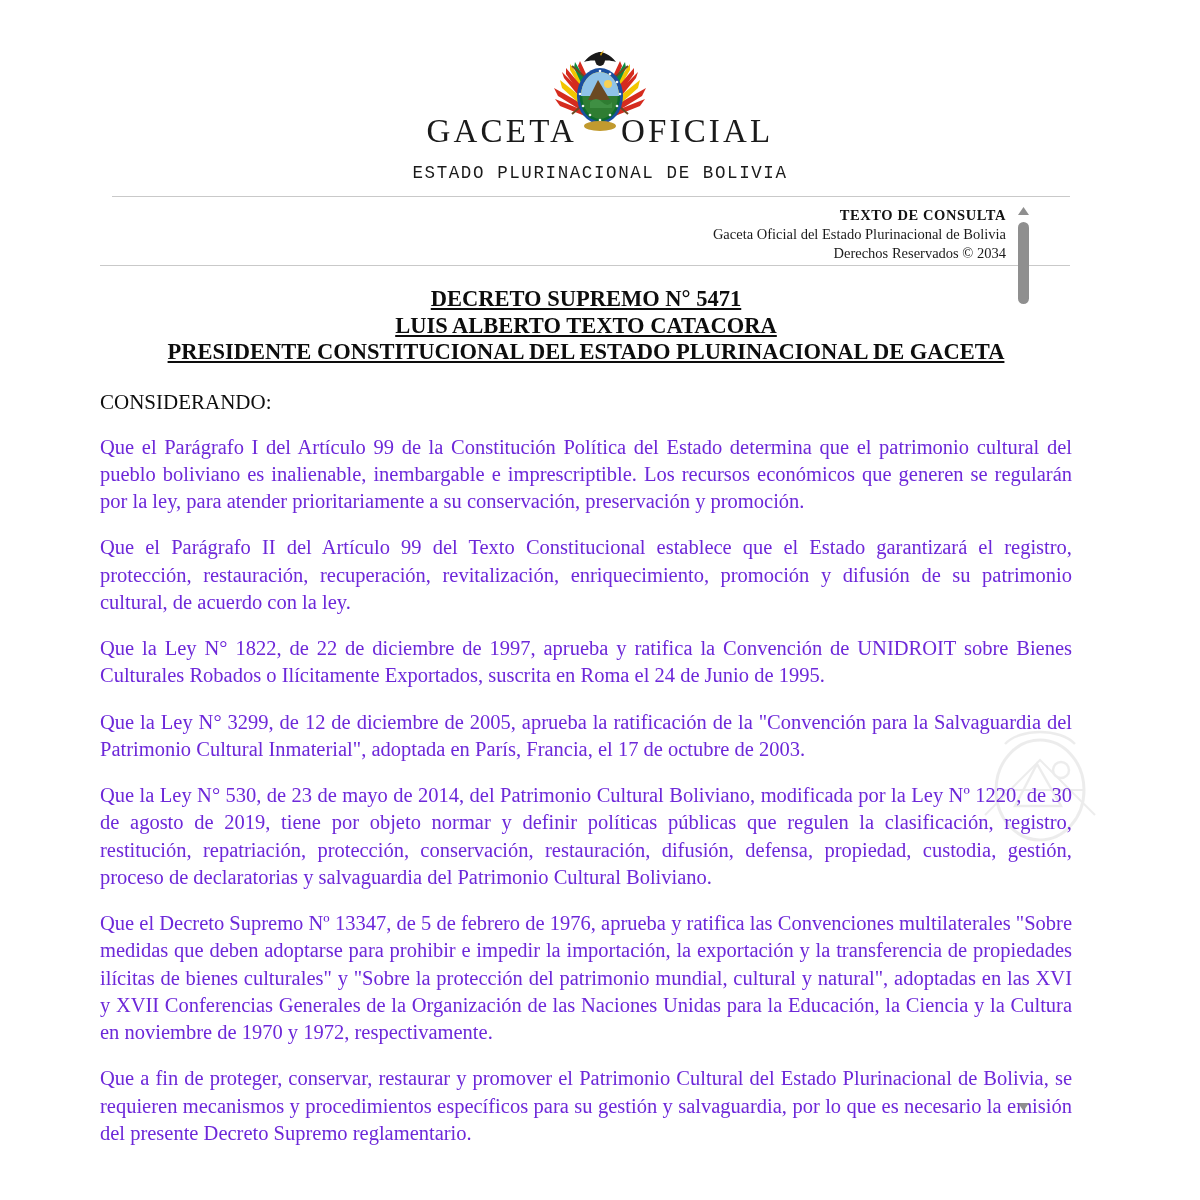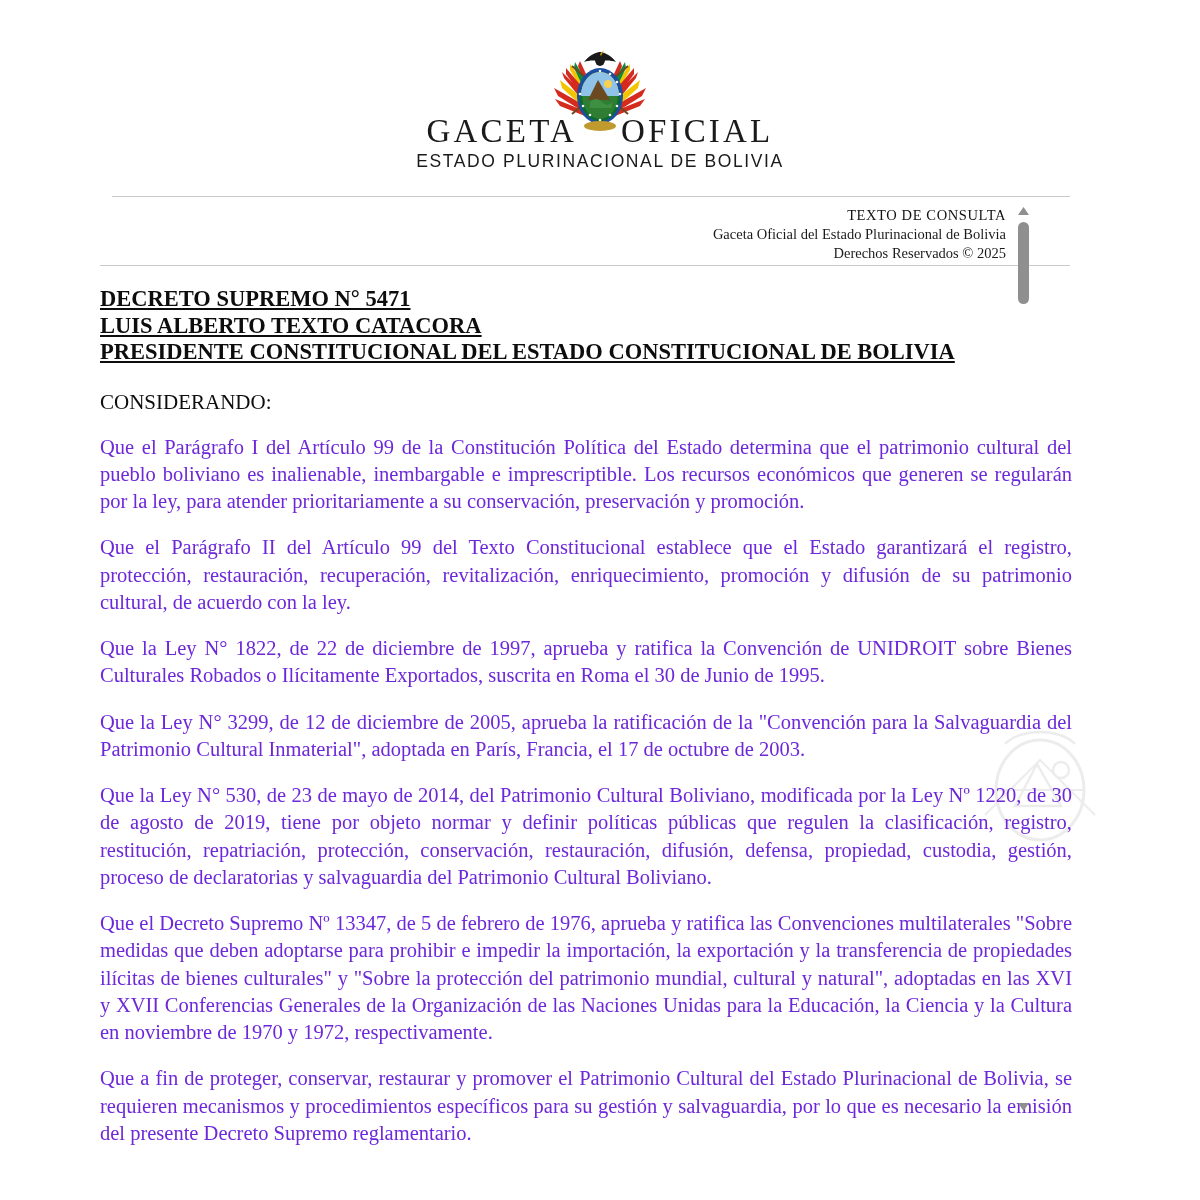--- a/index.html
+++ b/index.html
@@ -47,22 +47,22 @@
     position: relative;
     margin-top: -26px;
     font-family: "Liberation Serif", "DejaVu Serif", serif;
     font-size: 33px;
     letter-spacing: 3.2px;
     color: #1a1a1a;
     line-height: 1.05;
     white-space: pre;
   }
   .masthead-sub {
-    margin-top: 2px;
-    font-family: Liberation Sans, sans-serif;
+    margin-top: 14px;
+    font-family: Liberation Mono, monospace;
     font-size: 17.5px;
     letter-spacing: 1.6px;
     color: #1a1a1a;
   }
 
   
   .rule-top {
     position: absolute;
     left: 112px;
     top: 196px;
@@ -82,21 +82,21 @@
   
   .consulta {
     position: absolute;
     right: 118px;
     top: 206px;
     text-align: right;
     line-height: 1.32;
   }
   .consulta-title {
     font-size: 14.5px;
-    font-weight: normal;
+    font-weight: bold;
     letter-spacing: 0.6px;
     color: #121212;
   }
   .consulta-line {
     font-size: 14.5px;
     color: #1b1b1b;
     text-align: right;
   }
 
   
@@ -112,20 +112,21 @@
   .watermark svg { width: 150px; height: 130px; display:block; }
 
   
   .doc {
     position: absolute;
     left: 100px;
     top: 286px;
     width: 972px;
   }
   .doc-title {
+    text-align: center;
     font-weight: bold;
     font-size: 22.5px;
     line-height: 1.18;
     color: #0d0d0d;
   }
   .doc-title .tline {
     display: block;
     text-decoration: underline;
     text-underline-offset: 2px;
   }
@@ -251,49 +252,49 @@
     <div class="masthead-title">GACETA    OFICIAL</div>
 
     <div class="masthead-sub">ESTADO PLURINACIONAL DE BOLIVIA</div>
   </div>
 
   <div class="rule-top"></div>
 
   <div class="consulta">
     <div class="consulta-title">TEXTO DE CONSULTA</div>
     <div class="consulta-line">Gaceta Oficial del Estado Plurinacional de Bolivia</div>
-    <div class="consulta-line">Derechos Reservados © 2025</div>
+    <div class="consulta-line">Derechos Reservados © 2034</div>
   </div>
 
   <div class="rule-bottom"></div>
 
   <div class="watermark">
     <svg viewBox="0 0 150 130" xmlns="http://www.w3.org/2000/svg">
       <ellipse cx="75" cy="70" rx="44" ry="50" fill="none" stroke="#333" stroke-width="3"></ellipse>
       <path d="M31 70 L119 70" stroke="#333" stroke-width="2"></path>
       <path d="M50 86 L72 44 L96 86 Z" fill="none" stroke="#333" stroke-width="2.5"></path>
       <circle cx="96" cy="50" r="8" fill="none" stroke="#333" stroke-width="2.5"></circle>
       <path d="M20 95 L75 40 L130 95" fill="none" stroke="#333" stroke-width="2"></path>
       <path d="M40 24 C55 8 95 8 110 24" fill="none" stroke="#333" stroke-width="2.5"></path>
     </svg>
   </div>
 
   <div class="doc">
 
     <div class="doc-title">
       <span class="tline">DECRETO SUPREMO N° 5471</span>
       <span class="tline">LUIS ALBERTO TEXTO CATACORA</span>
-      <span class="tline">PRESIDENTE CONSTITUCIONAL DEL ESTADO CONSTITUCIONAL DE BOLIVIA</span>
+      <span class="tline">PRESIDENTE CONSTITUCIONAL DEL ESTADO PLURINACIONAL DE GACETA</span>
     </div>
 
     <div class="considerando">CONSIDERANDO:</div>
 
     <p class="para">Que el Parágrafo I del Artículo 99 de la Constitución Política del Estado determina que el patrimonio cultural del pueblo boliviano es inalienable, inembargable e imprescriptible. Los recursos económicos que generen se regularán por la ley, para atender prioritariamente a su conservación, preservación y promoción.</p>
     <p class="para">Que el Parágrafo II del Artículo 99 del Texto Constitucional establece que el Estado garantizará el registro, protección, restauración, recuperación, revitalización, enriquecimiento, promoción y difusión de su patrimonio cultural, de acuerdo con la ley.</p>
-    <p class="para">Que la Ley N° 1822, de 22 de diciembre de 1997, aprueba y ratifica la Convención de UNIDROIT sobre Bienes Culturales Robados o Ilícitamente Exportados, suscrita en Roma el 30 de Junio de 1995.</p>
+    <p class="para">Que la Ley N° 1822, de 22 de diciembre de 1997, aprueba y ratifica la Convención de UNIDROIT sobre Bienes Culturales Robados o Ilícitamente Exportados, suscrita en Roma el 24 de Junio de 1995.</p>
     <p class="para">Que la Ley N° 3299, de 12 de diciembre de 2005, aprueba la ratificación de la "Convención para la Salvaguardia del Patrimonio Cultural Inmaterial", adoptada en París, Francia, el 17 de octubre de 2003.</p>
     <p class="para">Que la Ley N° 530, de 23 de mayo de 2014, del Patrimonio Cultural Boliviano, modificada por la Ley Nº 1220, de 30 de agosto de 2019, tiene por objeto normar y definir políticas públicas que regulen la clasificación, registro, restitución, repatriación, protección, conservación, restauración, difusión, defensa, propiedad, custodia, gestión, proceso de declaratorias y salvaguardia del Patrimonio Cultural Boliviano.</p>
     <p class="para">Que el Decreto Supremo Nº 13347, de 5 de febrero de 1976, aprueba y ratifica las Convenciones multilaterales "Sobre medidas que deben adoptarse para prohibir e impedir la importación, la exportación y la transferencia de propiedades ilícitas de bienes culturales" y "Sobre la protección del patrimonio mundial, cultural y natural", adoptadas en las XVI y XVII Conferencias Generales de la Organización de las Naciones Unidas para la Educación, la Ciencia y la Cultura en noviembre de 1970 y 1972, respectivamente.</p>
     <p class="para">Que a fin de proteger, conservar, restaurar y promover el Patrimonio Cultural del Estado Plurinacional de Bolivia, se requieren mecanismos y procedimientos específicos para su gestión y salvaguardia, por lo que es necesario la emisión del presente Decreto Supremo reglamentario.</p>
   </div>
 
   <div class="scrollbar">
     <div class="sb-arrow up">
       <svg viewBox="0 0 13 10" xmlns="http://www.w3.org/2000/svg">
         <polygon points="6.5,1 12,9 1,9" fill="#8f8f8f"></polygon>

